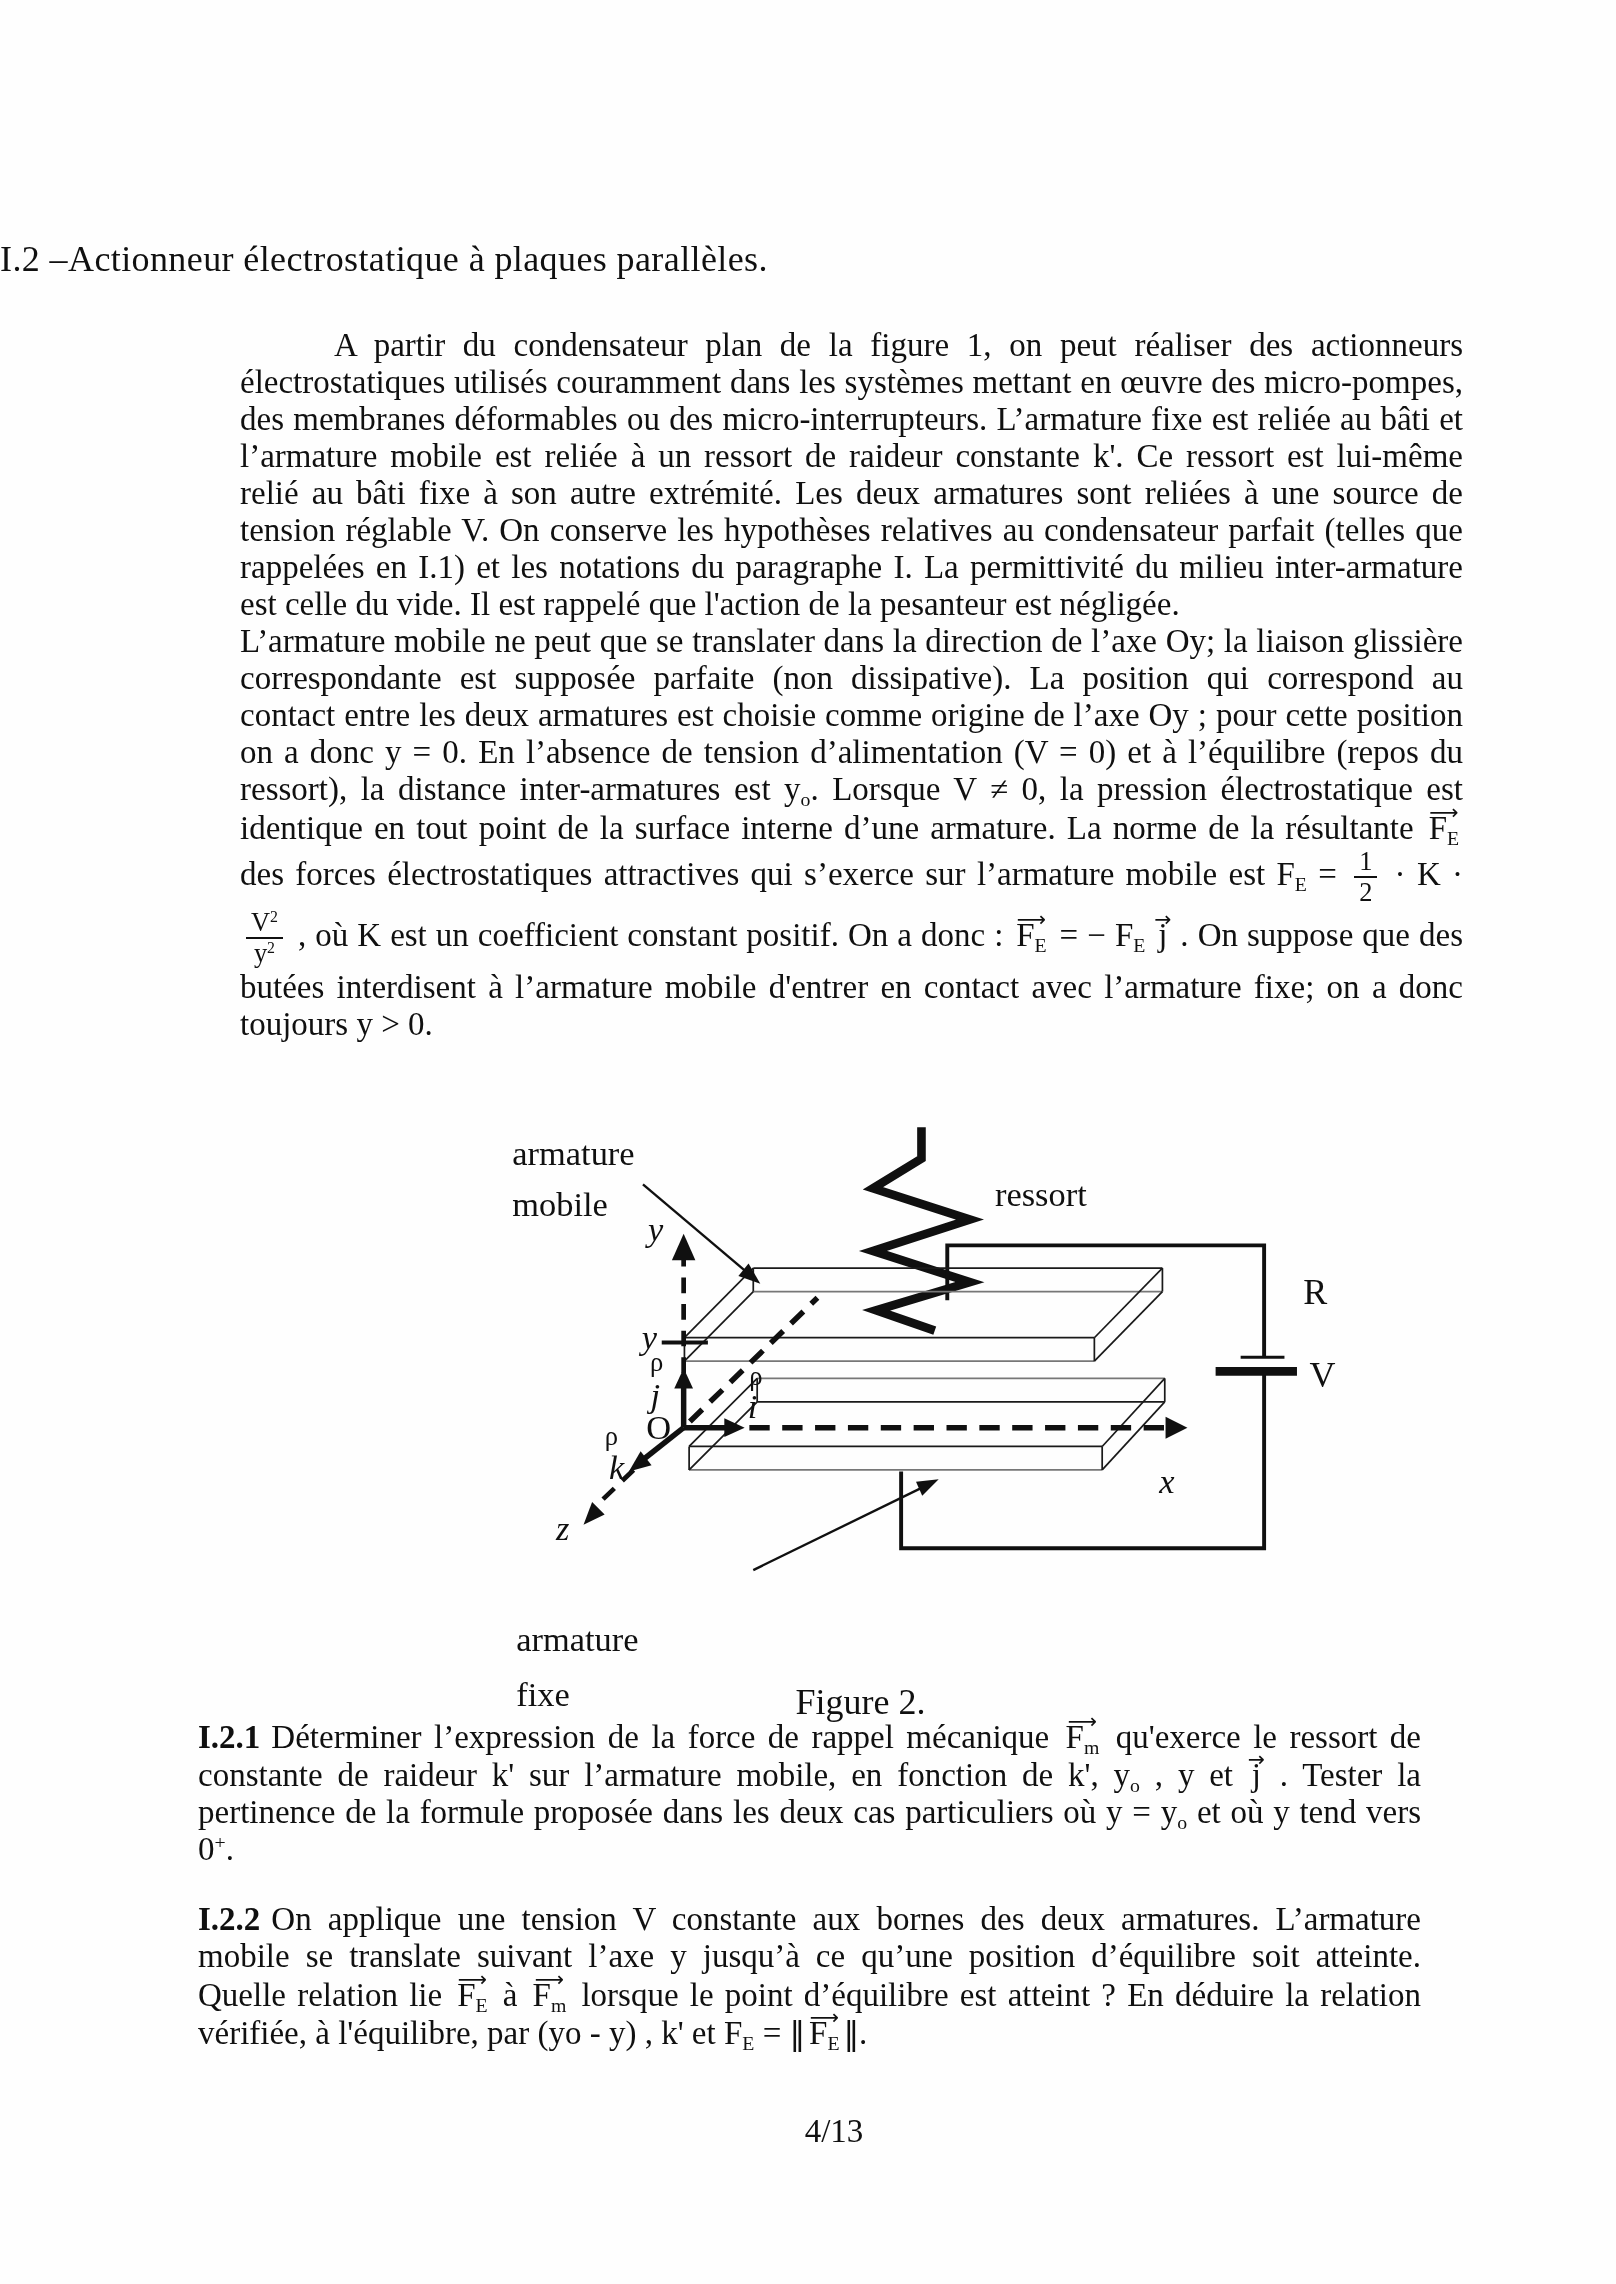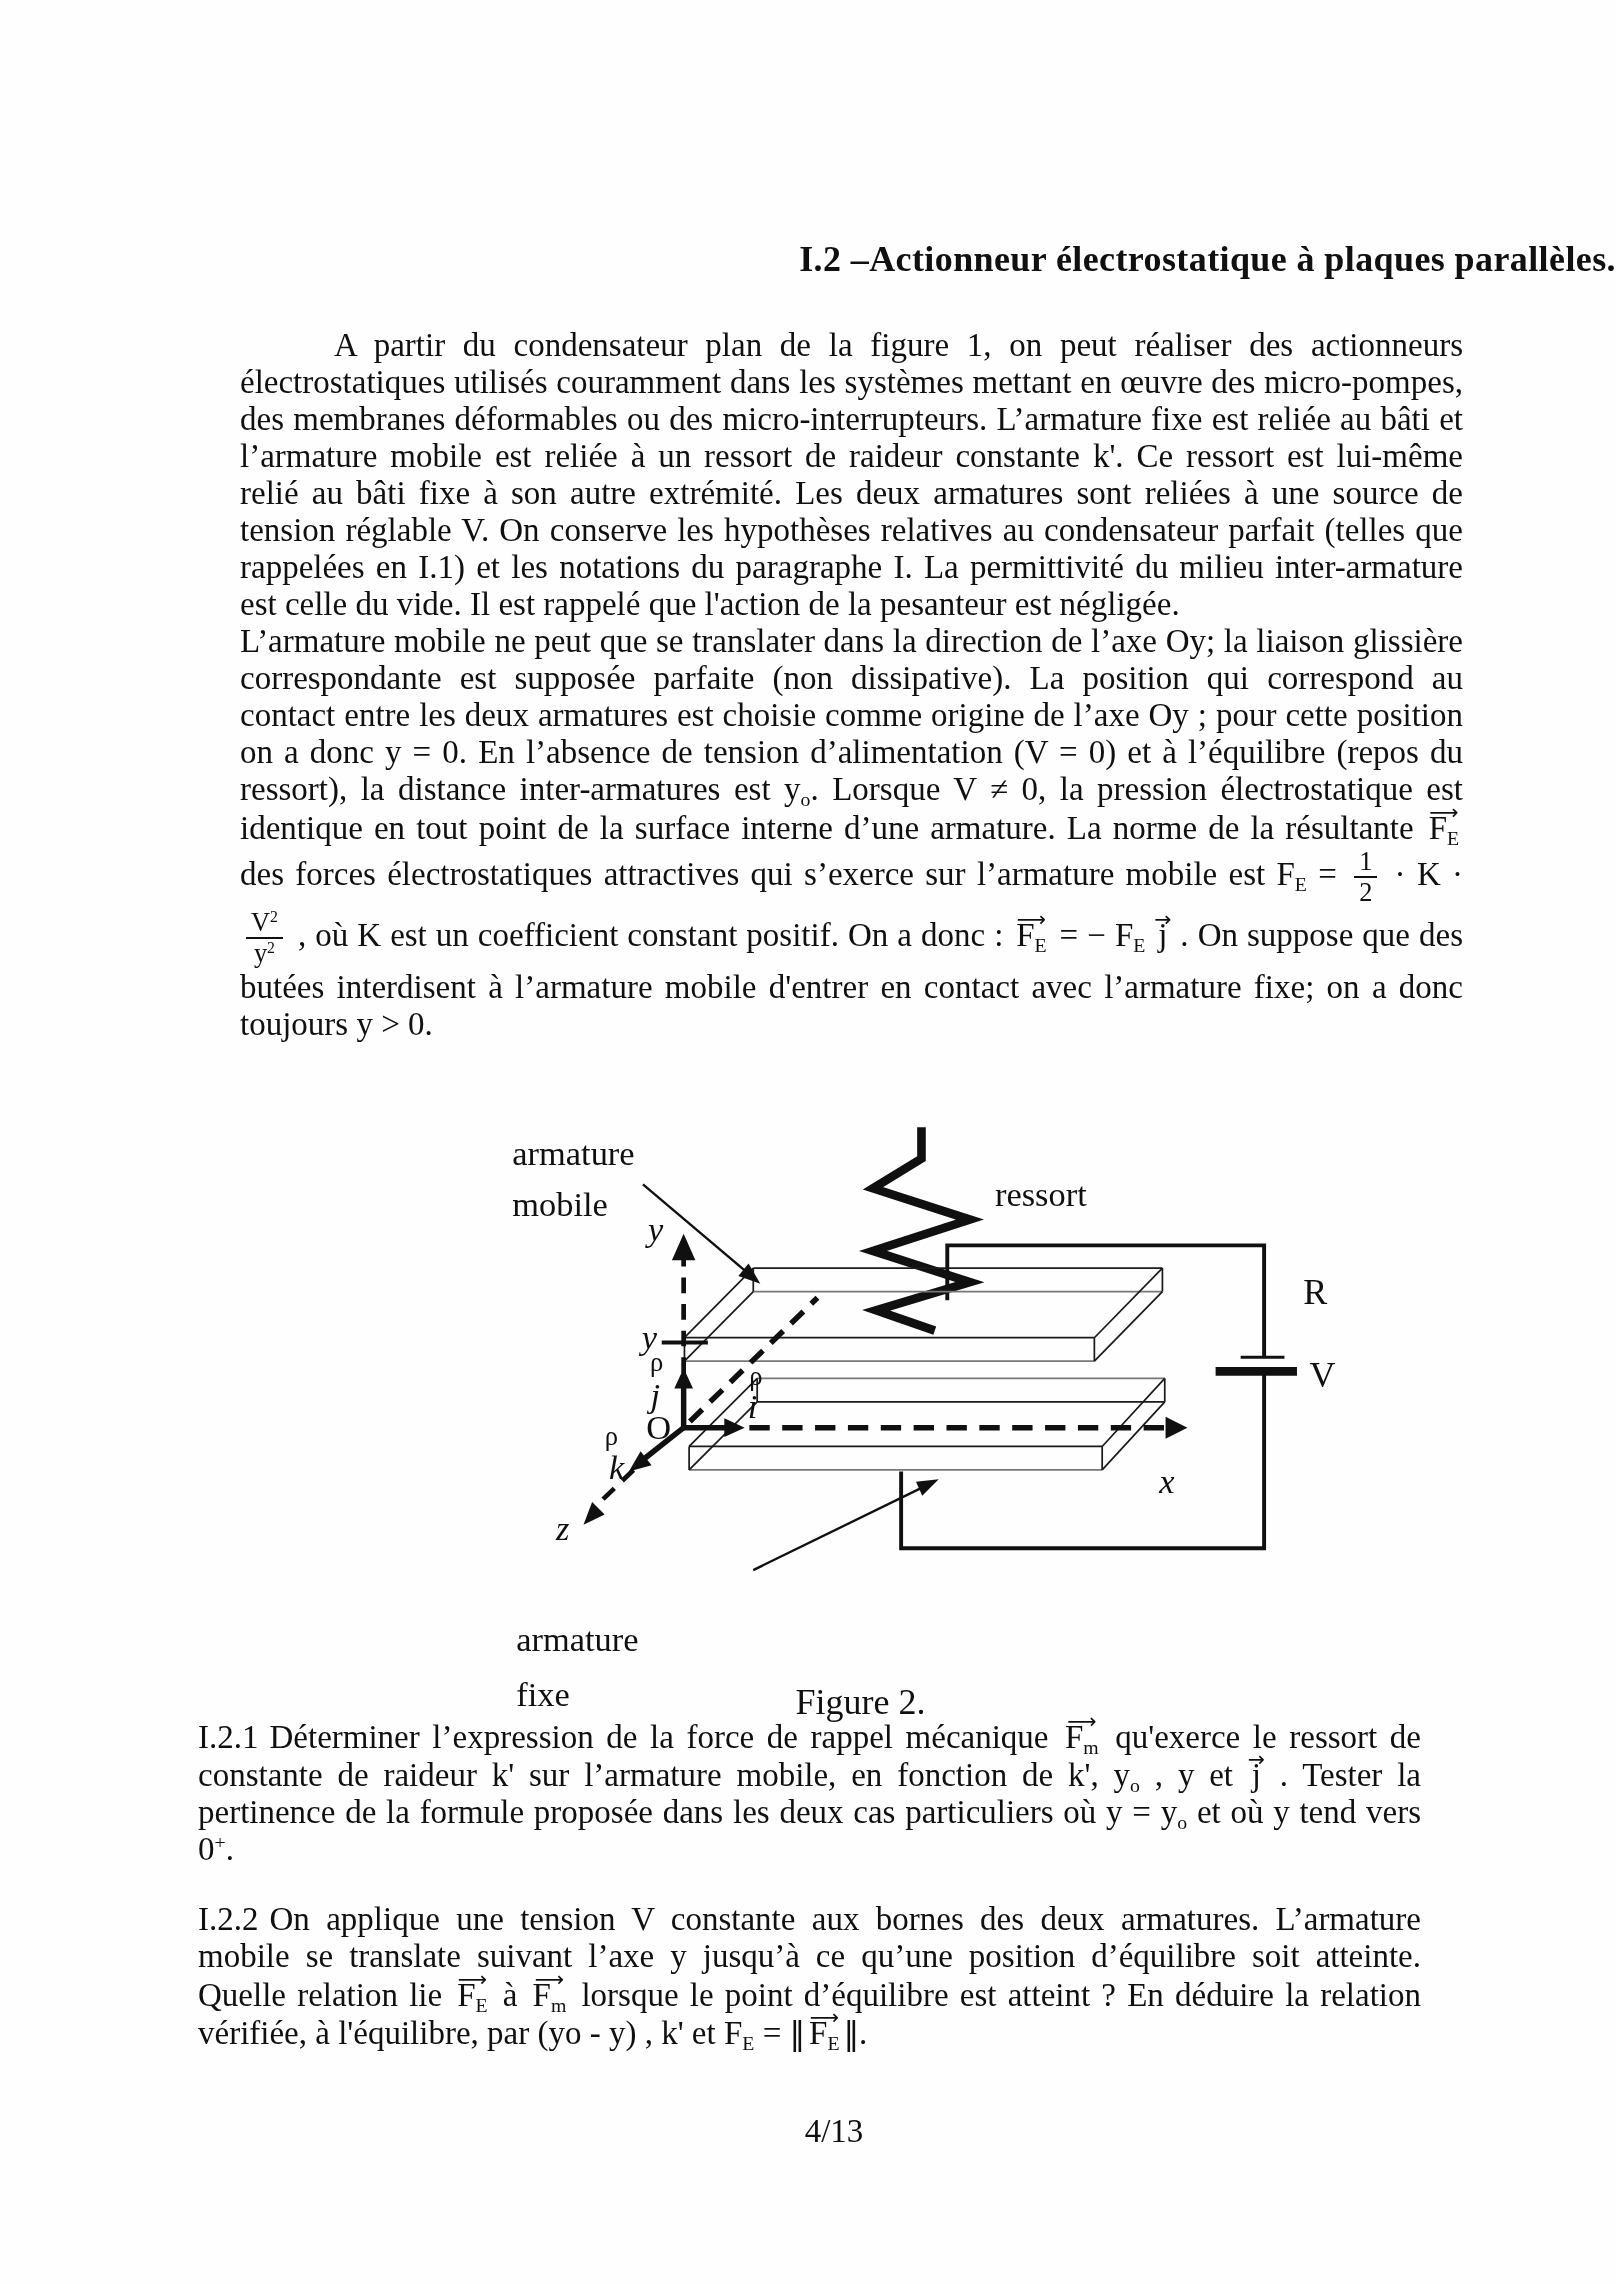--- a/index.html
+++ b/index.html
@@ -1,27 +1,27 @@
 <!DOCTYPE html>
 <html style="font-size:12.5px"><head>
 <meta charset="utf-8">
 <style>
   html,body{margin:0;padding:0;background:#ffffff;}
   .page{position:relative;width:1616px;height:2284px;background:#fefefe;
         font-family:"Liberation Serif", serif;color:#101010;overflow:hidden;}
-  .doc-title{position:absolute;top:238px;left:0;width:100%;text-align:right;
-             font-size:36px;font-weight:bold;letter-spacing:0.4px;}
+  .doc-title{position:absolute;top:238px;left:0;width:100%;text-align:left;
+             font-size:36px;font-weight:normal;letter-spacing:0.4px;}
   .body-text{position:absolute;left:198px;width:1223px;top:327px;
              font-size:33px;line-height:37px;text-align:justify;margin-left:42px;}
   .body-text p{margin:0;}
   p.indent{text-indent:94px;}
   .questions{position:absolute;left:198px;width:1223px;top:1717px;
              font-size:33px;line-height:37px;text-align:justify;}
   .questions p{margin:0 0 33px 0;}
-  .q-label{font-weight:normal;margin-right:11px;margin-top:12px;}
+  .q-label{font-weight:bold;margin-right:11px;margin-top:12px;}
   .footer{position:absolute;top:2113px;left:0;width:100%;text-align:center;font-size:33px;padding-left:26px;}
   
   sub{font-size:0.60em;vertical-align:-0.28em;line-height:0;}
   sup{font-size:0.60em;vertical-align:0.55em;line-height:0;}
   .vec{position:relative;display:inline-block;margin:0 3.9px;padding-top:1.6px;}
   .vec::before{content:"→";position:absolute;top:-0.70em;left:50%;transform:translateX(-50%);
                font-size:0.62em;font-style:normal;font-family:"DejaVu Sans",sans-serif;}
   .vec.long::before{content:"⟶";}
   .frac{display:inline-flex;flex-direction:column;align-items:center;vertical-align:middle;
         font-size:0.80em;line-height:1.12;margin:0 6.3px;}

